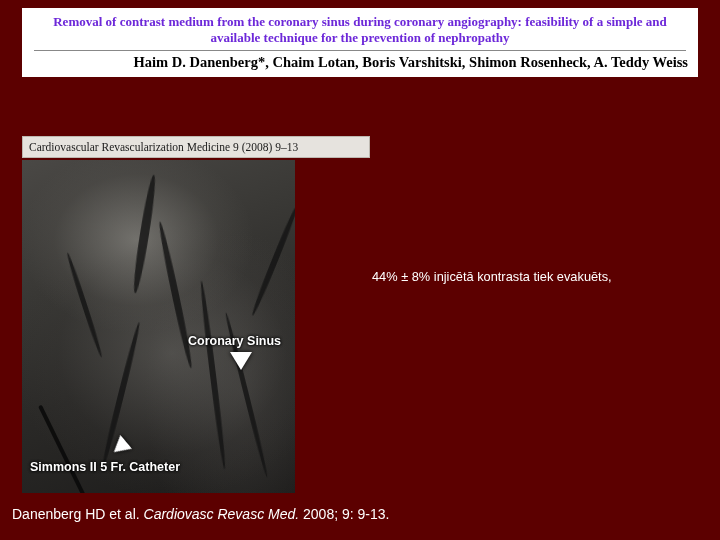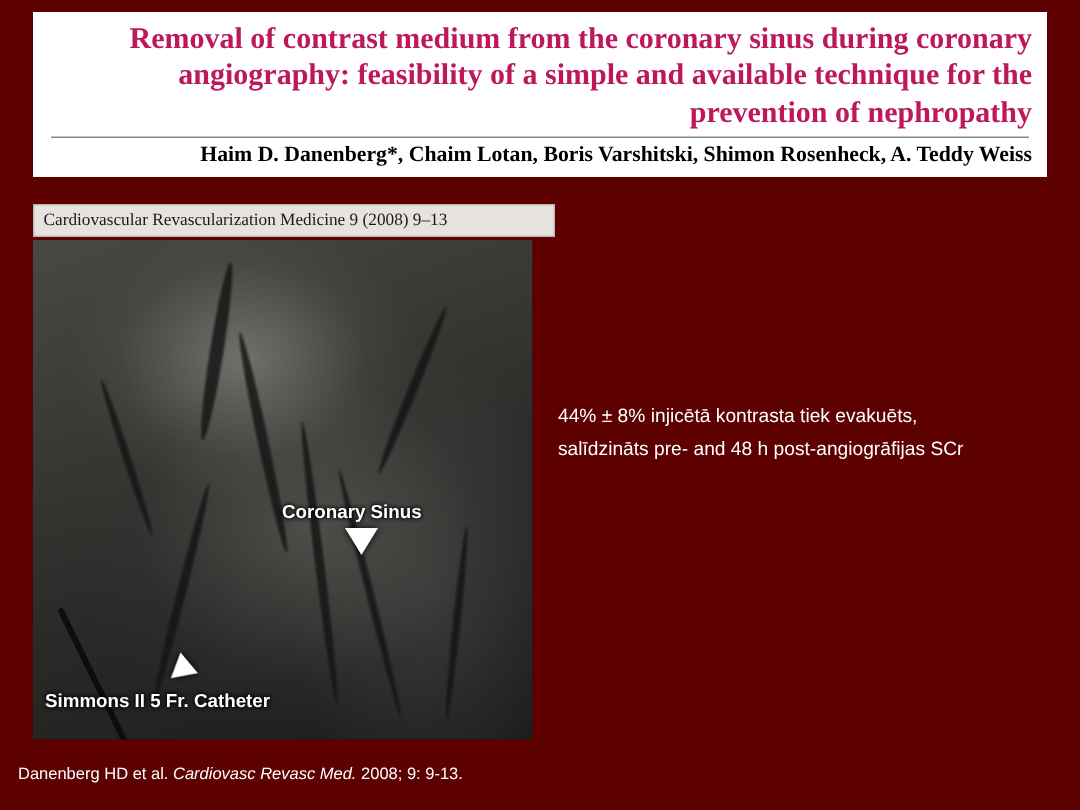--- a/index.html
+++ b/index.html
@@ -20,25 +20,25 @@
     position: absolute;
     left: 22px;
     top: 8px;
     width: 676px;
     background: #ffffff;
     box-sizing: border-box;
     padding: 6px 10px 4px 10px;
   }
   .title-card .paper-title {
     font-family: "Liberation Serif", serif;
-    font-size: 20px;
+    font-size: 13px;
     font-weight: bold;
     line-height: 1.22;
-    text-align: right;
-    color: #be185d;
+    text-align: center;
+    color: #6d28d9;
     margin: 0 0 2px 0;
   }
   .title-card .title-rule {
     height: 1px;
     background: #888888;
     margin: 4px 2px 3px 2px;
   }
   .title-card .authors {
     font-family: "Liberation Serif", serif;
     font-size: 14.5px;
@@ -68,21 +68,21 @@
     font-size: 11.5px;
     color: #1a1a1a;
     white-space: nowrap;
   }
 
   
   .angiogram {
     position: absolute;
     left: 22px;
     top: 160px;
-    width: 333px;
+    width: 273px;
     height: 333px;
     background: #171717;
     overflow: hidden;
   }
   .angio-bg {
     position: absolute;
     inset: 0;
     background:
       radial-gradient(ellipse 150px 120px at 42% 24%, rgba(160,158,152,0.55) 0%, rgba(90,88,84,0.25) 55%, rgba(0,0,0,0) 78%),
       radial-gradient(ellipse 190px 170px at 55% 58%, rgba(120,118,114,0.45) 0%, rgba(60,58,56,0.2) 60%, rgba(0,0,0,0) 85%),
@@ -161,21 +161,21 @@
     white-space: nowrap;
   }
 
   
   .citation {
     position: absolute;
     left: 12px;
     bottom: 18px;
     color: #ffffff;
     font-family: "Liberation Sans", sans-serif;
-    font-size: 11px;
+    font-size: 14px;
     white-space: nowrap;
   }
   .citation .cite-journal {
     font-style: italic;
   }
 </style>
 </head>
 <body>
 
 <div class="title-card">
@@ -202,20 +202,19 @@
 
   <div class="angio-label label-sinus">Coronary Sinus</div>
   <div class="arrow-down"></div>
 
   <div class="angio-label label-catheter">Simmons II 5 Fr. Catheter</div>
   <div class="arrow-up-left"></div>
 </div>
 
 <div class="annotation">
   <div class="ann-line">44% ± 8% injicētā kontrasta tiek evakuēts,</div>
-  <div class="ann-line">salīdzināts pre- and 48 h post-angiogrāfijas SCr</div>
 </div>
 
 <div class="citation">
   <span>Danenberg HD et al.</span>
   <span class="cite-journal">Cardiovasc Revasc Med.</span>
   <span>2008; 9: 9-13.</span>
 </div>
 
 </body></html>

